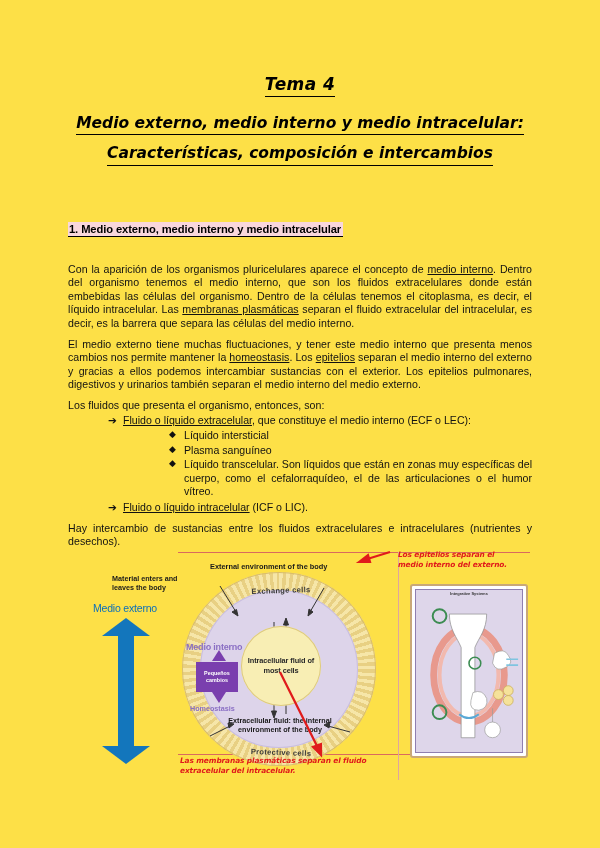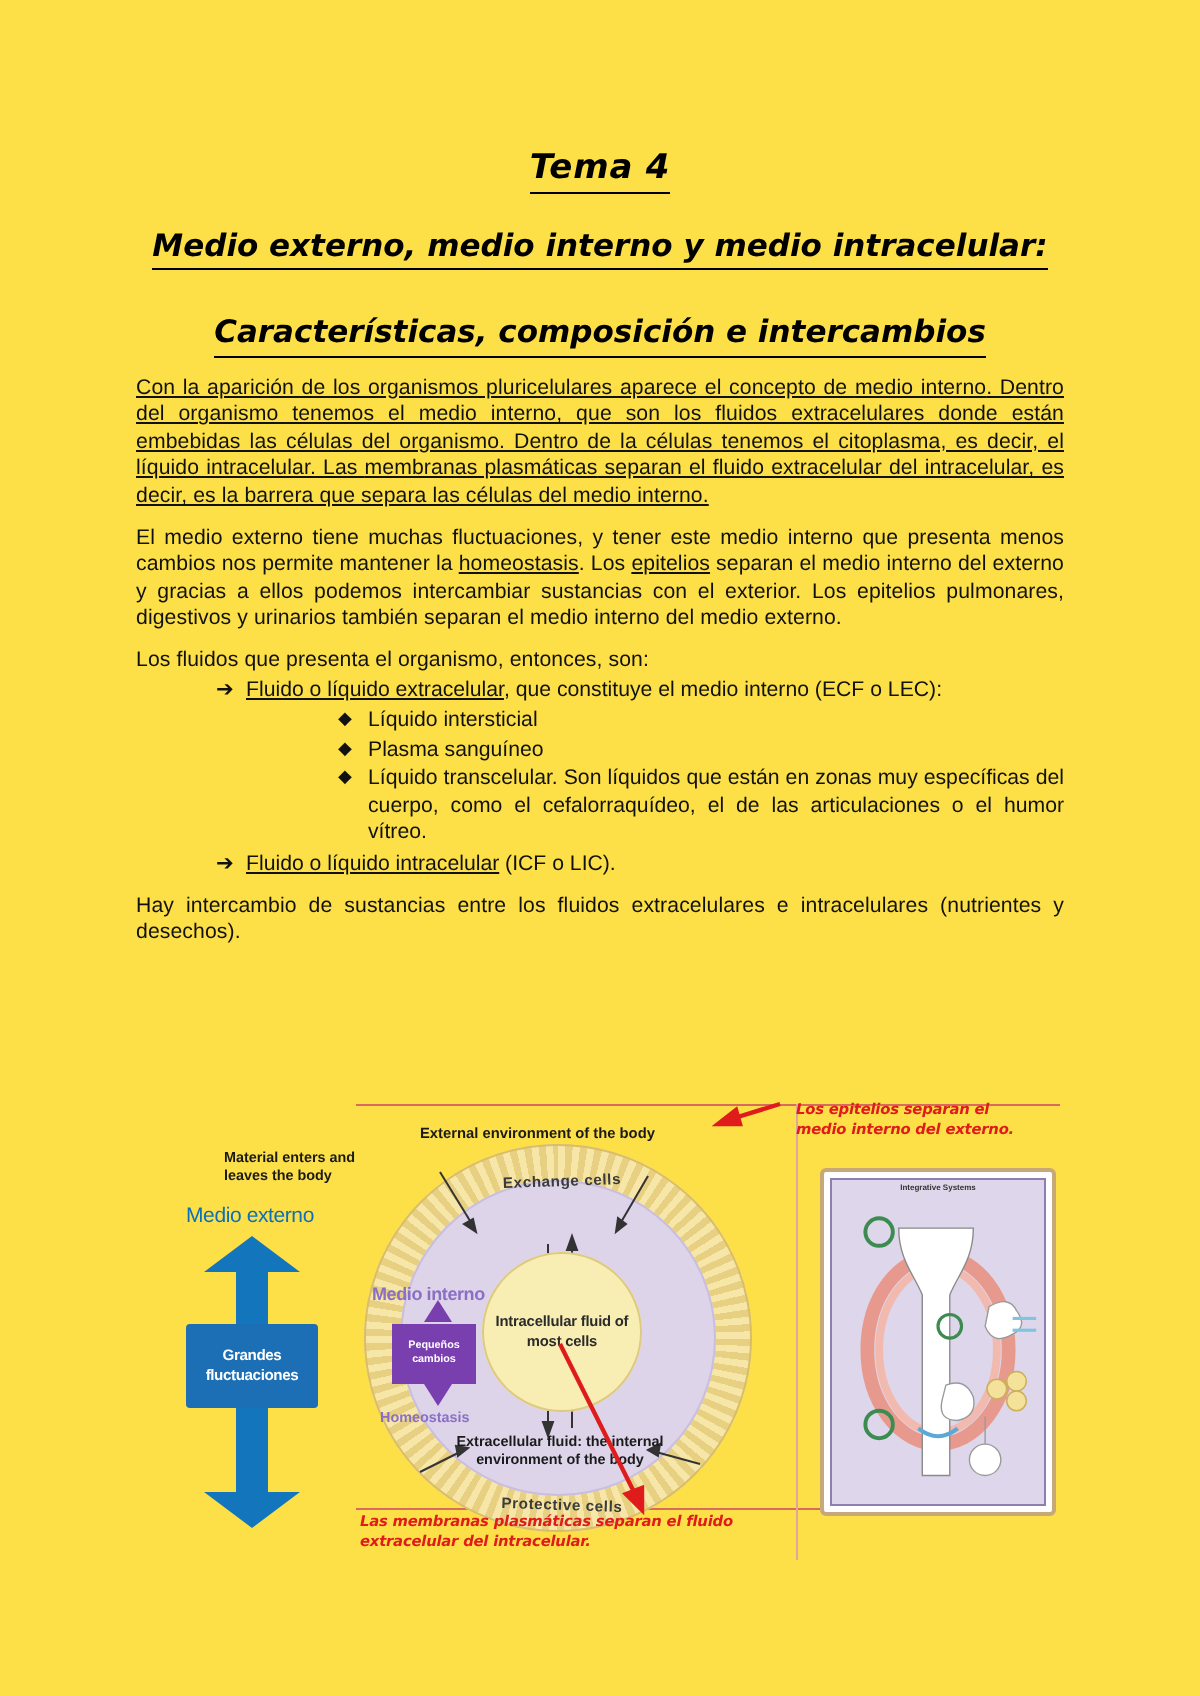--- a/index.html
+++ b/index.html
@@ -49,21 +49,21 @@
     font-family: "DejaVu Sans", sans-serif;
     font-size: 15.5px;
     font-weight: bold;
     font-style: italic;
     color: #000;
     display: inline-block;
     border-bottom: 1.4px solid #000;
     padding-bottom: 1px;
     line-height: 1.3;
   }
-  .t-sub2-wrap { margin-top: 21px; text-align: center; }
+  .t-sub2-wrap { margin-top: 8px; text-align: center; }
 
   
   .section-h {
     margin-top: 56px;
     font-size: 11.2px;
     font-weight: bold;
     color: #000;
     display: inline-block;
     background: #f9d7dc;
     border-bottom: 1.2px solid #000;
@@ -73,21 +73,21 @@
 
   
   p.body {
     font-size: 10.6px;
     line-height: 13.6px;
     color: #111;
     text-align: justify;
     margin: 7px 0 0 0;
     letter-spacing: .05px;
   }
-  p.body.tight { margin-top: 9px; text-decoration: underline; }
+  p.body.tight { margin-top: 26px; }
   .u { text-decoration: underline; }
 
   
   ul.l1 {
     list-style: none;
     margin: 2px 0 0 0;
     padding: 0 0 0 40px;
   }
   ul.l1 > li {
     font-size: 10.6px;
@@ -392,20 +392,23 @@
         <span class="t-main">Tema 4</span>
       </div>
       <div class="t-sub-wrap">
         <span class="t-sub">Medio externo, medio interno y medio intracelular:</span>
       </div>
       <div class="t-sub2-wrap">
         <span class="t-sub">Características, composición e intercambios</span>
       </div>
     </div>
 
+    <div>
+      <span class="section-h">1. Medio externo, medio interno y medio intracelular</span>
+    </div>
 
     <p class="body tight"><span>Con la aparición de los organismos pluricelulares aparece el concepto de </span><span class="u">medio interno</span><span>. Dentro del organismo tenemos el medio interno, que son los fluidos extracelulares donde están embebidas las células del organismo. Dentro de la células tenemos el citoplasma, es decir, el líquido intracelular. Las </span><span class="u">membranas plasmáticas</span><span> separan el fluido extracelular del intracelular, es decir, es la barrera que separa las células del medio interno.</span></p>
 
     <p class="body"><span>El medio externo tiene muchas fluctuaciones, y tener este medio interno que presenta menos cambios nos permite mantener la </span><span class="u">homeostasis</span><span>. Los </span><span class="u">epitelios</span><span> separan el medio interno del externo y gracias a ellos podemos intercambiar sustancias con el exterior. Los epitelios pulmonares, digestivos y urinarios también separan el medio interno del medio externo.</span></p>
 
     <p class="body">Los fluidos que presenta el organismo, entonces, son:</p>
 
     <ul class="l1">
       <li>
         <span class="mk">➔</span><span class="u">Fluido o líquido extracelular</span><span>, que constituye el medio interno (ECF o LEC):</span>
@@ -427,21 +430,20 @@
 
     <div class="fig-rule"></div>
     <div class="fig-rule2"></div>
     <div class="fig-vline"></div>
 
     <div class="blue-label">Medio externo</div>
     <div class="arrow-grp">
       <div class="arr-head-up"></div>
       <div class="arr-shaft"></div>
       <div class="arr-head-dn"></div>
-      <div class="arr-box">Grandes fluctuaciones</div>
     </div>
 
     <div class="cell-dia">
       <div class="ring-outer"></div>
       <div class="ring-inner"></div>
 
       <svg class="bk-arrows" viewBox="0 0 210 210">
         <g stroke="#333" stroke-width="1" fill="#333">
           <line x1="100" y1="58" x2="100" y2="80"></line>
           <polygon points="100,84 97.5,77 102.5,77"></polygon>

